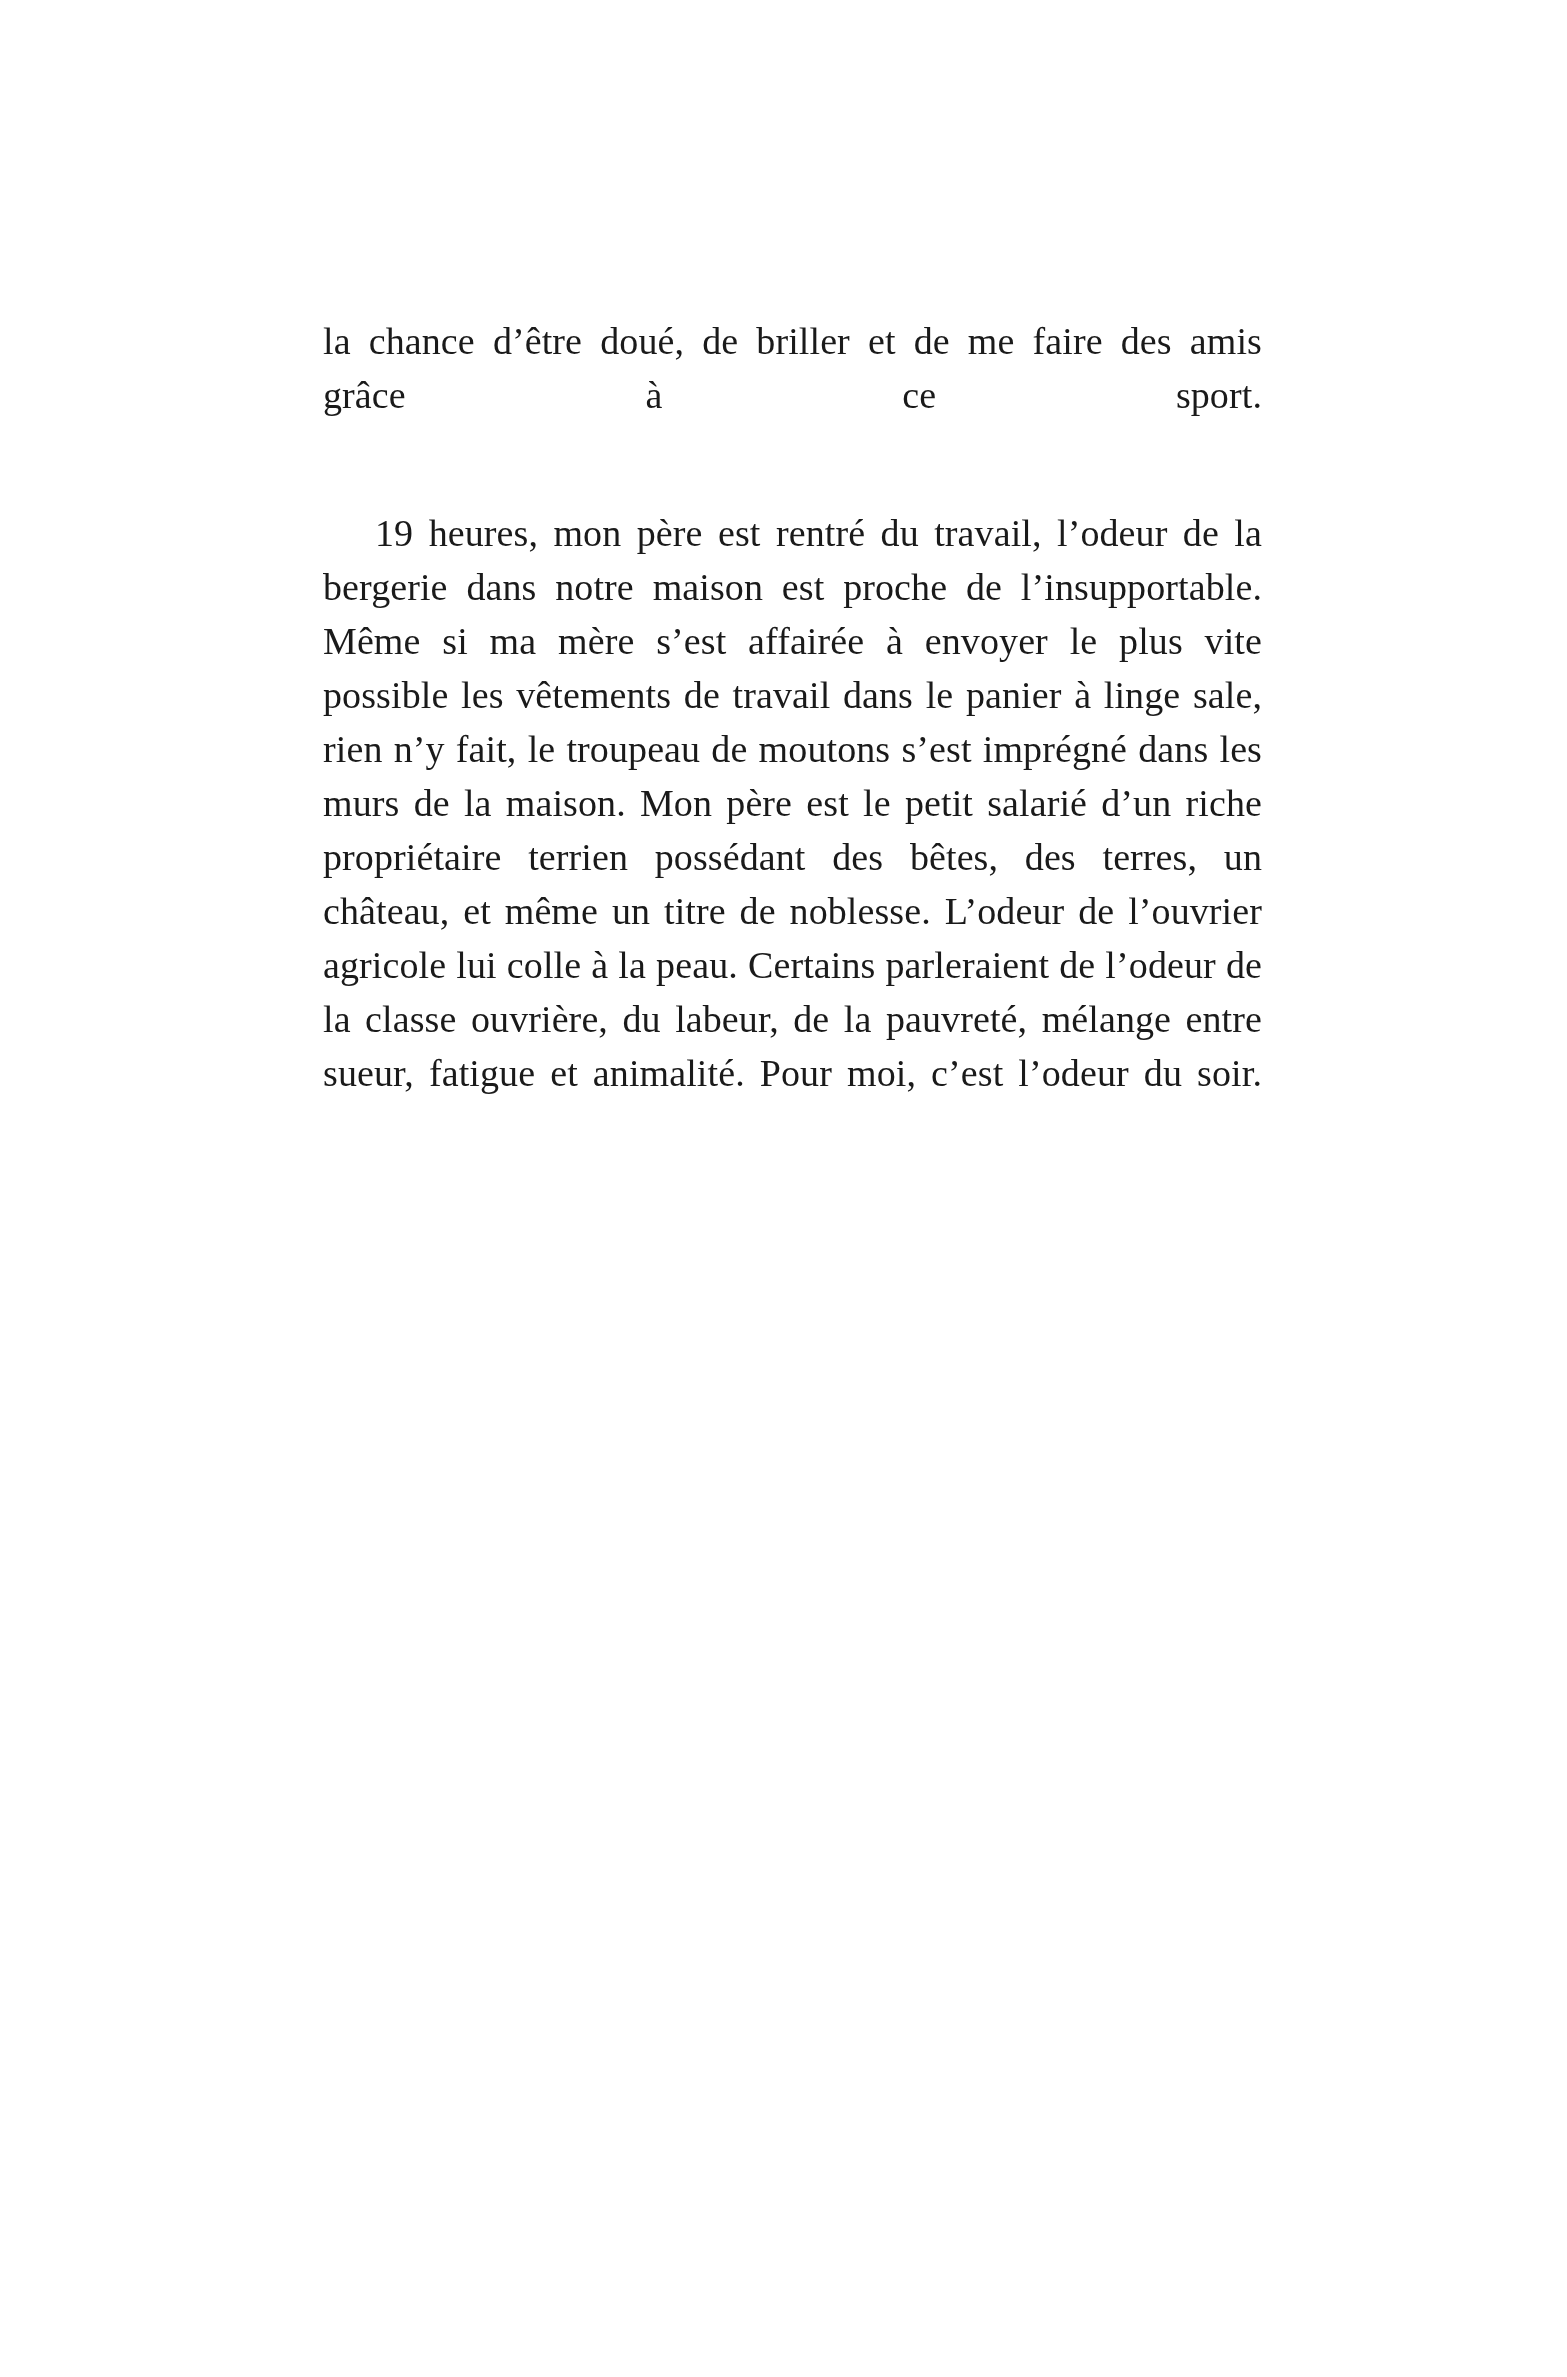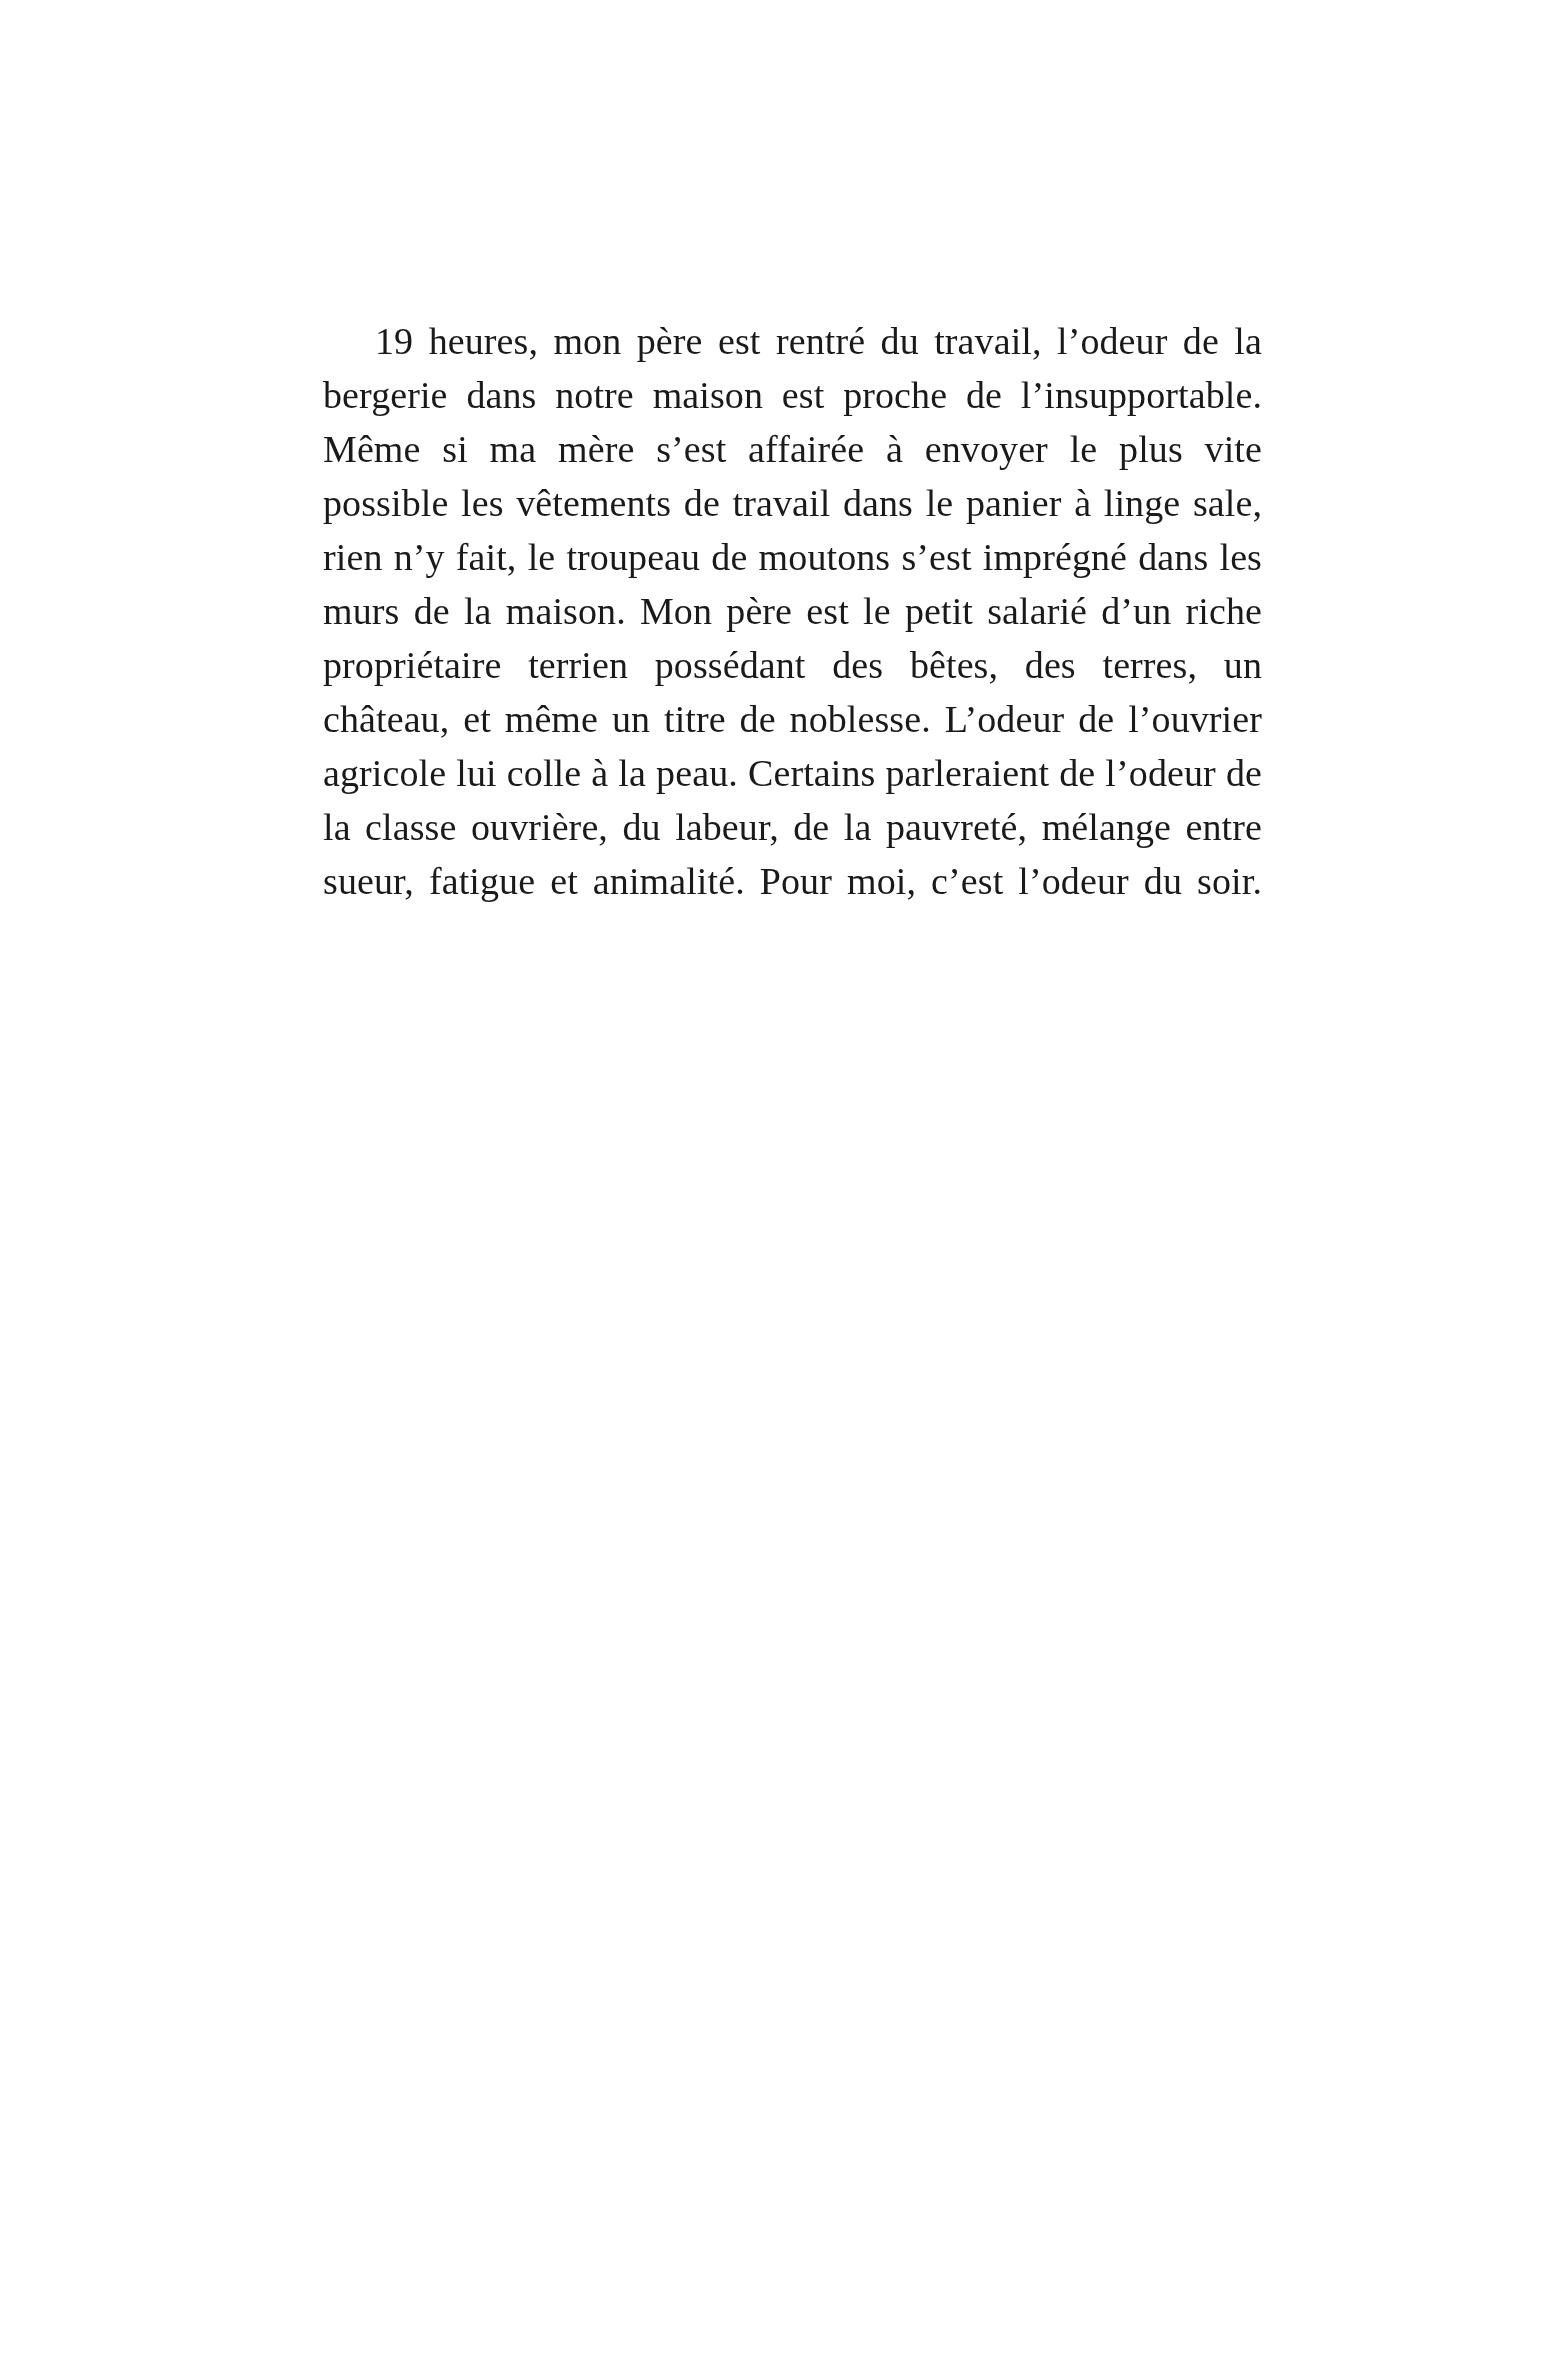--- a/index.html
+++ b/index.html
@@ -40,37 +40,37 @@
 
   .para.continuation {
     text-indent: 0;
   }
 
   .para.indented {
     text-indent: 52px;
   }
 
   .para + .para {
-    margin-top: 52px;
-    font-weight: bold;
+    margin-top: 30px;
   }
 
   
   .para:after {
     content: "";
     display: inline-block;
     width: 100%;
   }
 </style>
 </head>
 <body>
 
 <div class="page">
 
   <div class="text-block">
 
+    <p class="para continuation">la chance d’être doué, de briller et de me faire des amis grâce à ce sport.</p>
 
     <p class="para indented">19 heures, mon père est rentré du travail, l’odeur de la bergerie dans notre maison est proche de l’insupportable. Même si ma mère s’est affairée à envoyer le plus vite possible les vêtements de travail dans le panier à linge sale, rien n’y fait, le troupeau de moutons s’est imprégné dans les murs de la maison. Mon père est le petit salarié d’un riche propriétaire terrien possédant des bêtes, des terres, un château, et même un titre de noblesse. L’odeur de l’ouvrier agricole lui colle à la peau. Certains parleraient de l’odeur de la classe ouvrière, du labeur, de la pauvreté, mélange entre sueur, fatigue et animalité. Pour moi, c’est l’odeur du soir.</p>
 
   </div>
 
 </div>
 
 
 </body></html>

